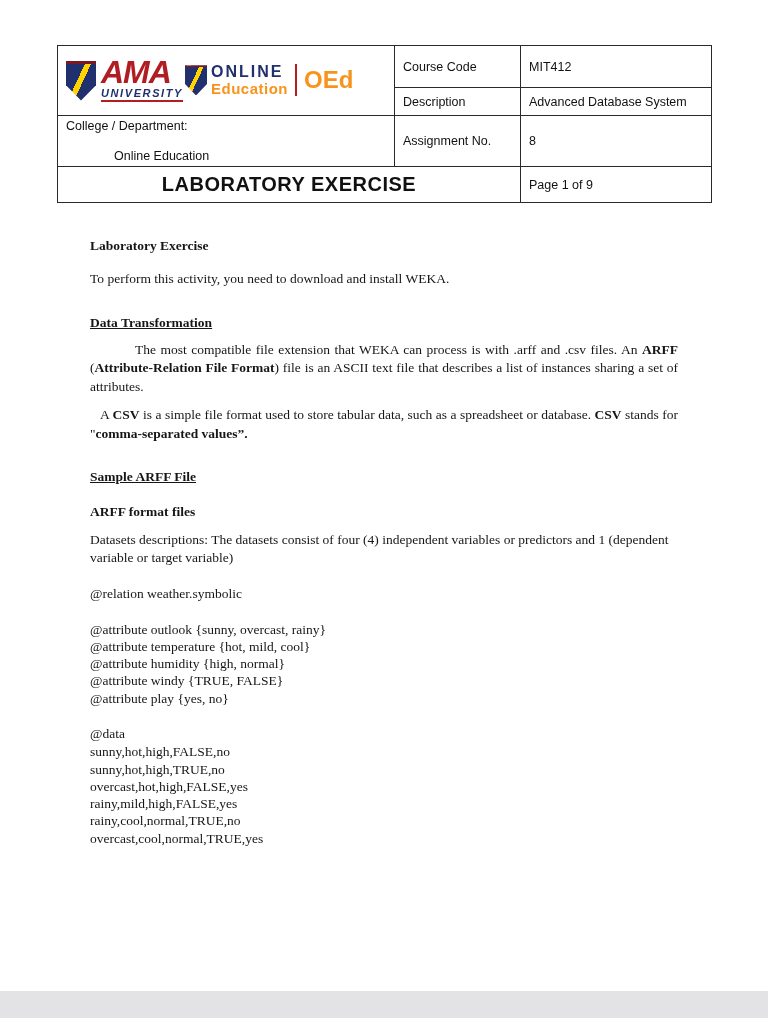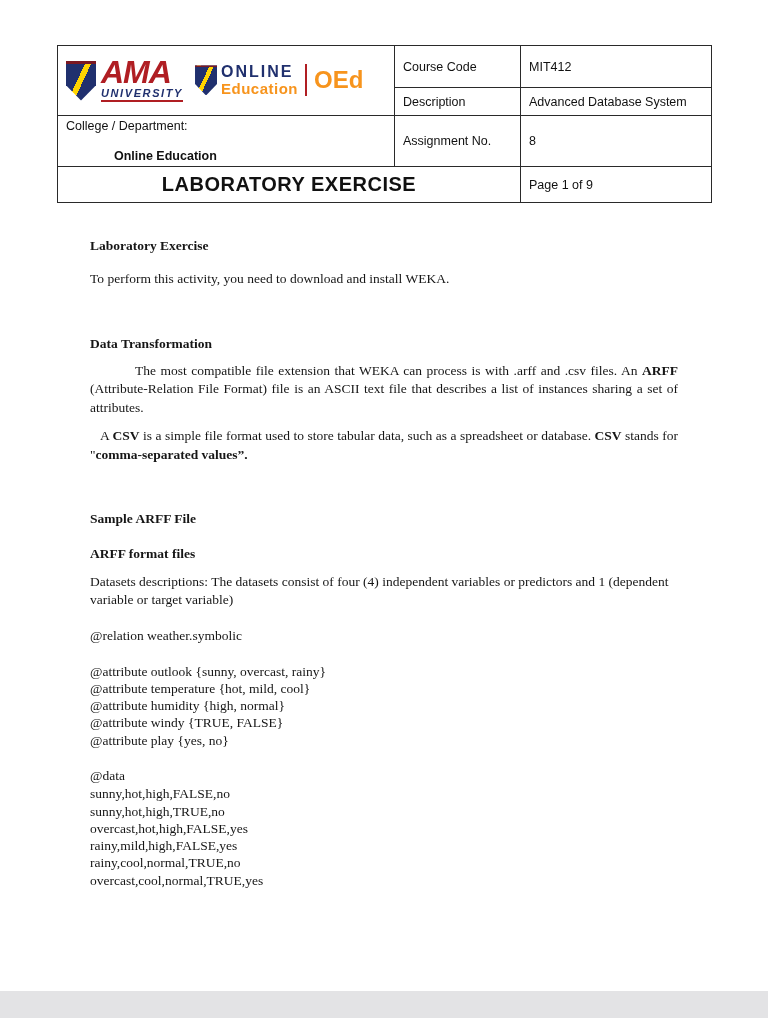--- a/index.html
+++ b/index.html
@@ -15,27 +15,27 @@
   .header-table { border-collapse:collapse; margin:45px 0 0 57px; width:654px;
                   font-family:"Liberation Sans", sans-serif; font-size:12.5px; color:#111; table-layout:fixed; }
   .header-table td { border:1px solid #2a2a2a; padding:3px 8px; vertical-align:middle; }
   tr.r1 td { height:42px; }
   tr.r2 td { height:28px; }
   tr.r3 td { height:45px; }
   tr.r4 td { height:36px; }
   .label-cell { text-align:left; }
   .value-cell { text-align:left; }
   .college-cell { vertical-align:top; padding-top:5px; }
-  .college-value { font-weight:bold; padding-left:48px; margin-top:16px; }
+  .college-value { font-weight:normal; padding-left:48px; margin-top:16px; }
   .title-cell { text-align:center; font-family:"Liberation Sans", sans-serif; font-weight:bold; font-size:20px; letter-spacing:0.5px; }
   .page-cell { font-size:12.5px; }
 
   
   .logo-cell { padding:4px 6px; }
-  .logo-row { display:flex; align-items:center; gap:12px; }
+  .logo-row { display:flex; align-items:center; gap:2px; }
   .ama-logo { display:flex; align-items:center; gap:5px; }
   .shield { display:inline-block; width:30px; height:40px; flex:0 0 auto;
             background:linear-gradient(115deg,#20306e 40%, #ffd400 40%, #ffd400 53%, #20306e 53%);
             clip-path:polygon(0% 0%, 100% 0%, 100% 62%, 50% 100%, 0% 62%);
             border-top:3px solid #7a1822; }
   .shield.small { width:22px; height:30px; border-top-width:2px; }
   .ama-stack { display:flex; flex-direction:column; align-items:flex-start; }
   .ama-word { font-family:"Liberation Sans", sans-serif; font-weight:bold; font-style:italic;
               font-size:32px; line-height:0.85; color:#b01e23; letter-spacing:-1px; }
   .university-word { font-family:"Liberation Sans", sans-serif; font-weight:bold; font-style:italic;
@@ -51,21 +51,21 @@
 
   
   .doc-body { margin:0 90px; font-size:13.5px; }
   .h  { font-weight:bold; font-size:13.5px; line-height:1.36; }
   .t  { font-size:13.5px; line-height:1.36; }
   .just { text-align:justify; }
   .ind45 { text-indent:45px; }
   .ind10 { text-indent:10px; }
   .code > div { line-height:1.28; }
   .mt34 { margin-top:34px; }
-  .mt30 { margin-top:46px; }
+  .mt30 { margin-top:25px;text-decoration:underline; }
   .mt18 { margin-top:18px; }
   .mt17 { margin-top:17px; }
   .mt15 { margin-top:15px; }
   .mt10 { margin-top:10px; }
   .mt9  { margin-top:9px; }
 </style>
 </head>
 <body>
 
 <div class="viewer">
@@ -119,21 +119,21 @@
           <td class="value-cell page-cell">Page 1 of 9</td>
         </tr>
       </tbody>
     </table>
 
     <div class="doc-body">
       <p class="h mt34">Laboratory Exercise</p>
       <p class="t mt15">To perform this activity, you need to download and install WEKA.</p>
 
       <p class="h mt30">Data Transformation</p>
-      <p class="t just ind45 mt9"><span>The most compatible file extension that WEKA can process is with .arff and .csv files. An </span><span style="font-weight: bold;">ARFF</span><span> (</span><span style="font-weight: normal;">Attribute-Relation File Format</span><span>) file is an ASCII text file that describes a list of instances sharing a set of attributes.</span></p>
+      <p class="t just ind45 mt9"><span>The most compatible file extension that WEKA can process is with .arff and .csv files. An </span><span style="font-weight: bold;">ARFF</span><span> (</span><span style="font-weight: bold;">Attribute-Relation File Format</span><span>) file is an ASCII text file that describes a list of instances sharing a set of attributes.</span></p>
       <p class="t just ind10 mt10"><span>A </span><span style="font-weight: bold;">CSV</span><span> is a simple file format used to store tabular data, such as a spreadsheet or database. </span><span style="font-weight: bold;">CSV</span><span> stands for "</span><span style="font-weight: bold;">comma-separated values”.</span></p>
 
       <p class="h mt30">Sample ARFF File</p>
       <p class="h mt17">ARFF format files</p>
       <p class="t mt9">Datasets descriptions: The datasets consist of four (4) independent variables or predictors and 1 (dependent variable or target variable)</p>
 
       <p class="t mt18">@relation weather.symbolic</p>
       <div class="t code mt17">
           <div>@attribute outlook {sunny, overcast, rainy}</div>
           <div>@attribute temperature {hot, mild, cool}</div>

